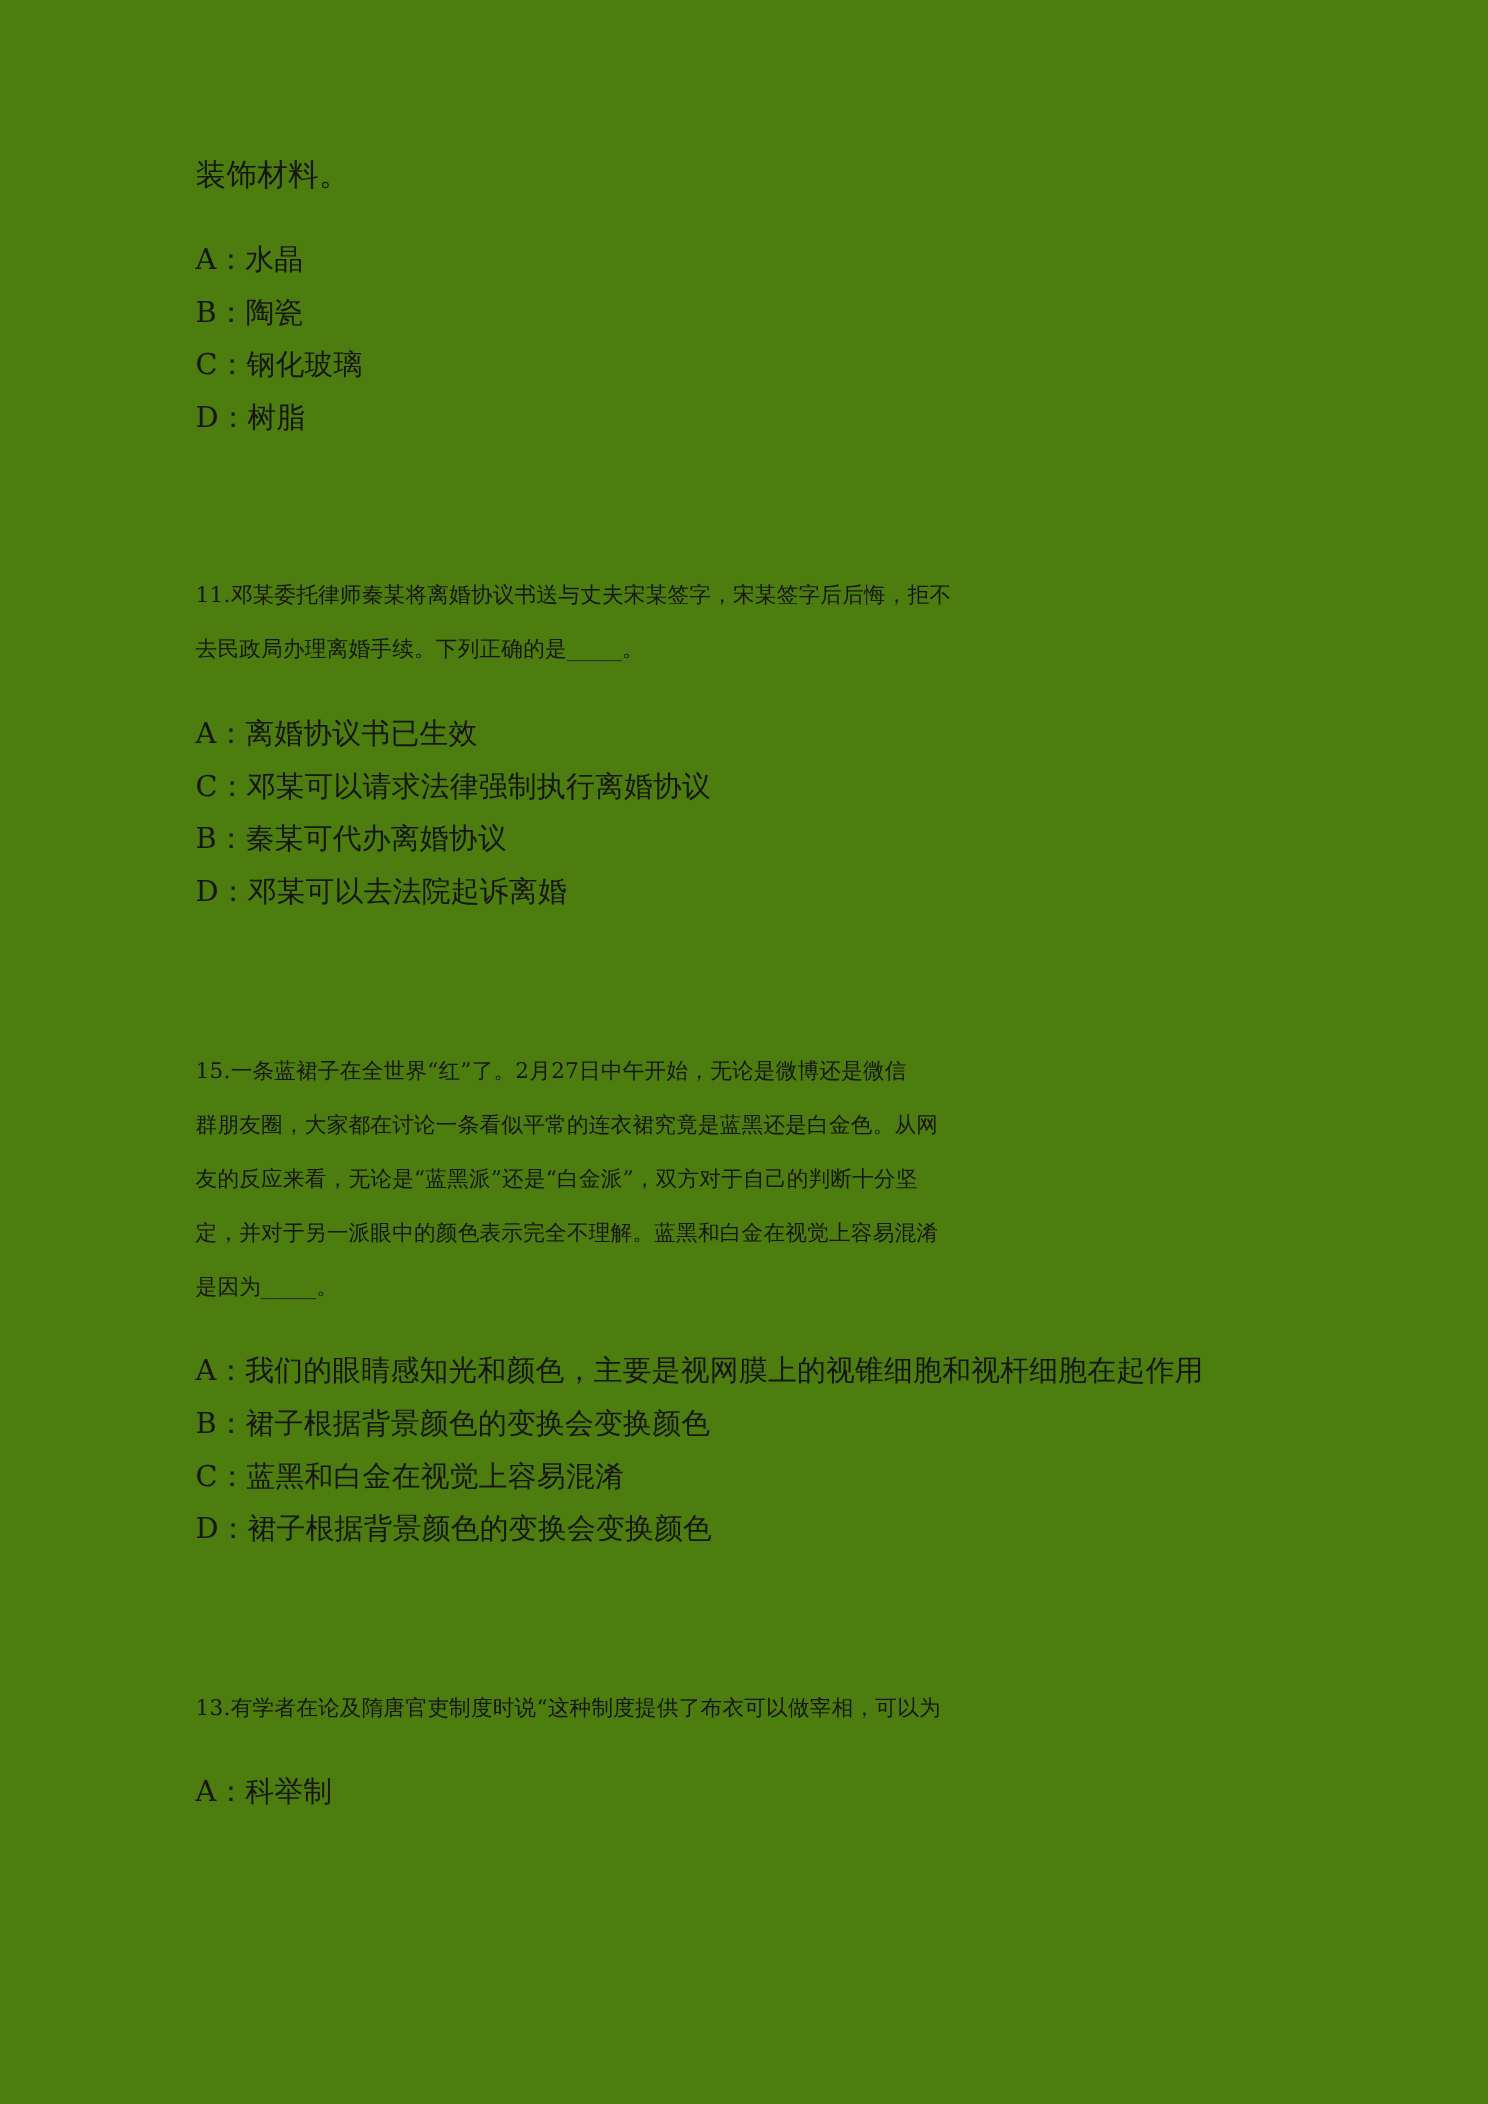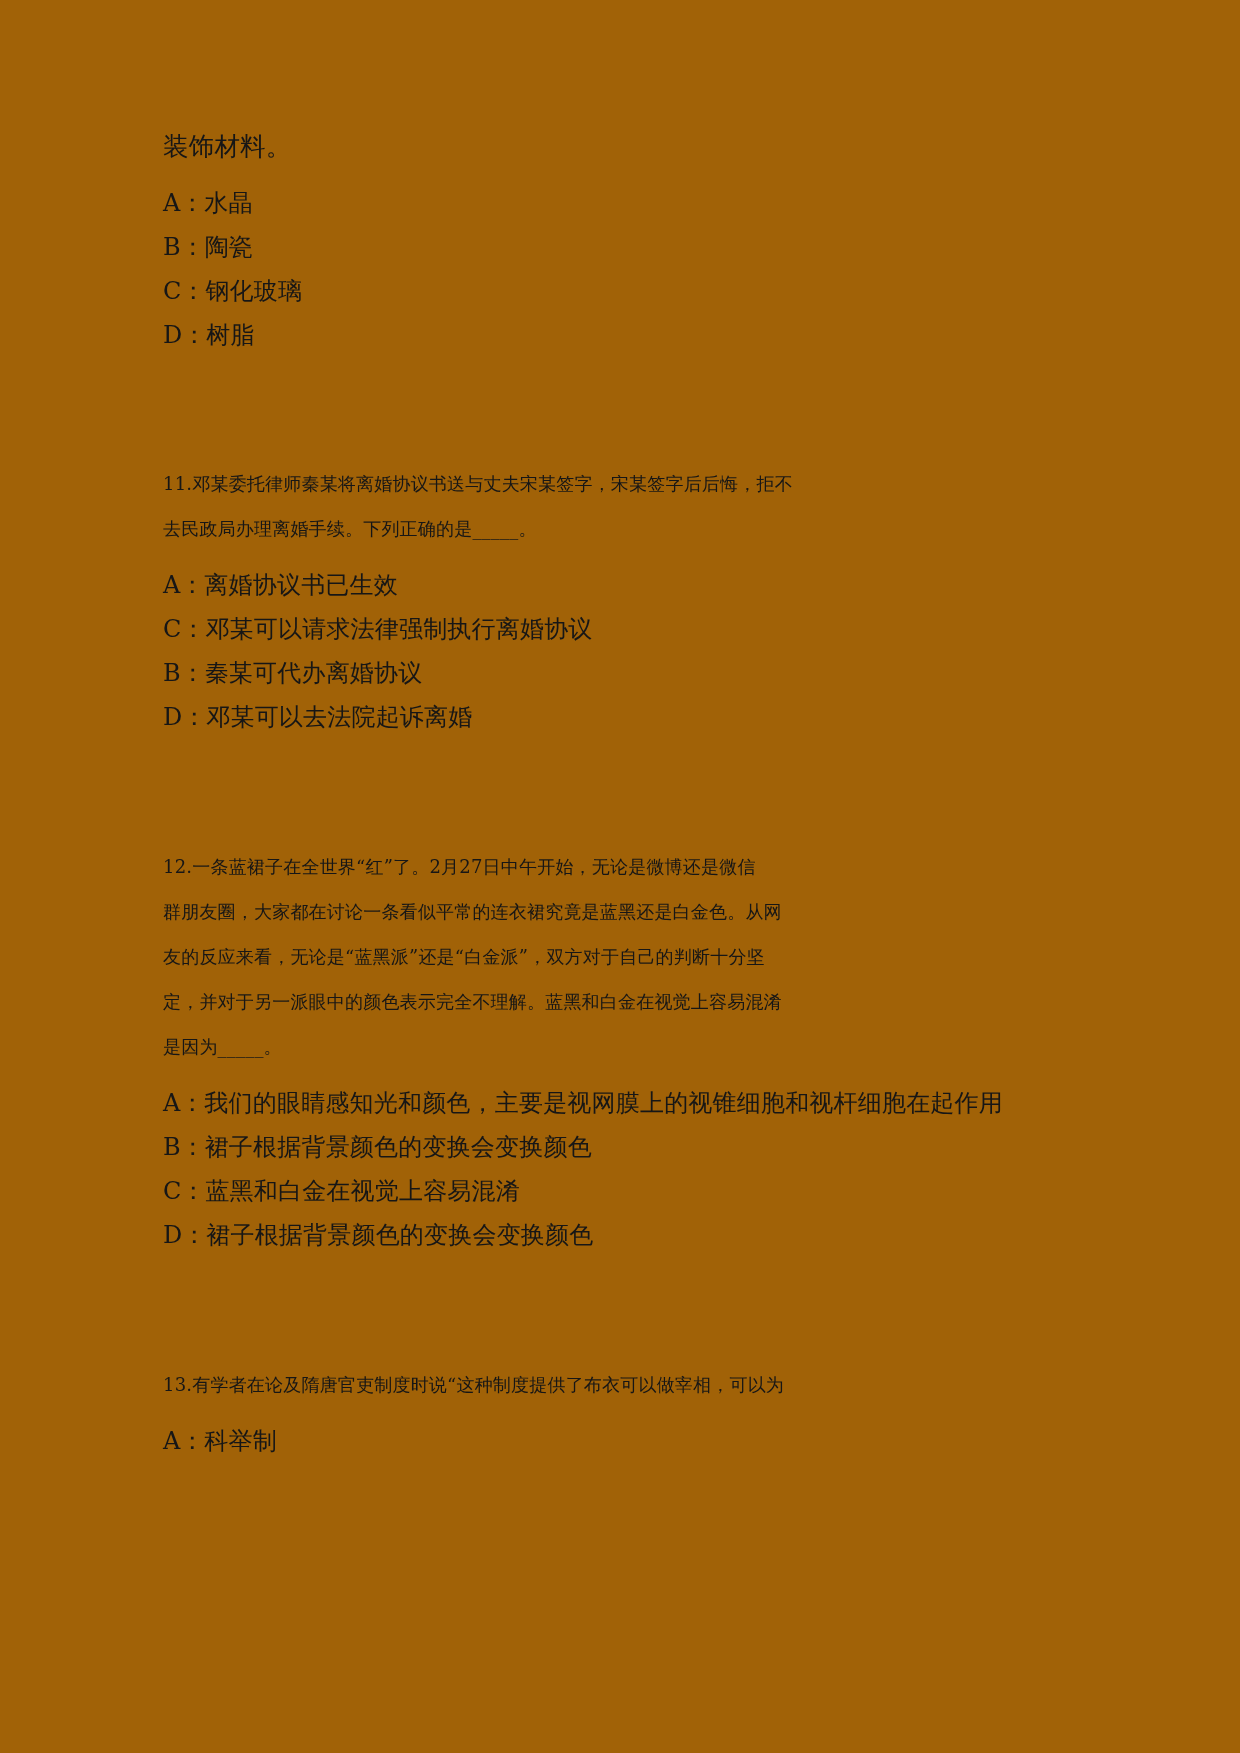--- a/index.html
+++ b/index.html
@@ -17,21 +17,21 @@
     -webkit-font-smoothing: antialiased;
     overflow: hidden;
   }
 
   .page {
     position: absolute;
     left: 0;
     top: 0;
     width: 1240px;
     height: 1753px;
-    background: #a16207;
+    background: #4d7c0f;
   }
 
   .content {
     position: absolute;
     left: 163px;
     top: 124px;
     width: 940px;
   }
 
   
@@ -68,21 +68,21 @@
     line-height: 45px;
     margin: 0;
     letter-spacing: 0.2px;
   }
 
   
   .gap-after-options { height: 104px; }
   .gap-q11-q12 { height: 105px; }
   .gap-q12-q13 { height: 105px; }
 
-  .opts-wrap { margin-top: 12px; }
+  .opts-wrap { margin-top: 25px; }
 
   
   .stem .just-line {
     display: block;
     white-space: nowrap;
   }
   .stem .just-line.spread {
     display: flex;
     justify-content: space-between;
   }
@@ -137,21 +137,21 @@
           <span class="opt-letter">D：</span><span>邓某可以去法院起诉离婚</span>
         </p>
       </div>
     </div>
 
     <div class="gap-q11-q12"></div>
 
     <div class="q-block">
       <div class="stem">
         <span class="just-line">
-          <span>12.一条蓝裙子在全世界“红”了。2月27日中午开始，无论是微博还是微信</span>
+          <span>15.一条蓝裙子在全世界“红”了。2月27日中午开始，无论是微博还是微信</span>
         </span>
         <span class="just-line">
           <span>群朋友圈，大家都在讨论一条看似平常的连衣裙究竟是蓝黑还是白金色。从网</span>
         </span>
         <span class="just-line">
           <span>友的反应来看，无论是“蓝黑派”还是“白金派”，双方对于自己的判断十分坚</span>
         </span>
         <span class="just-line">
           <span>定，并对于另一派眼中的颜色表示完全不理解。蓝黑和白金在视觉上容易混淆</span>
         </span>

